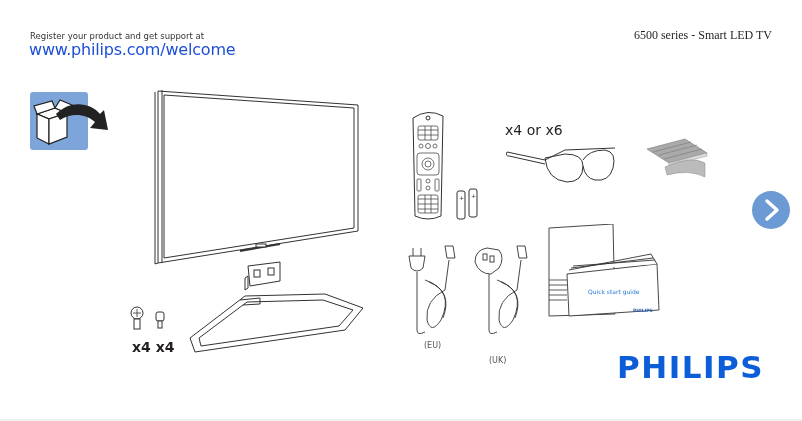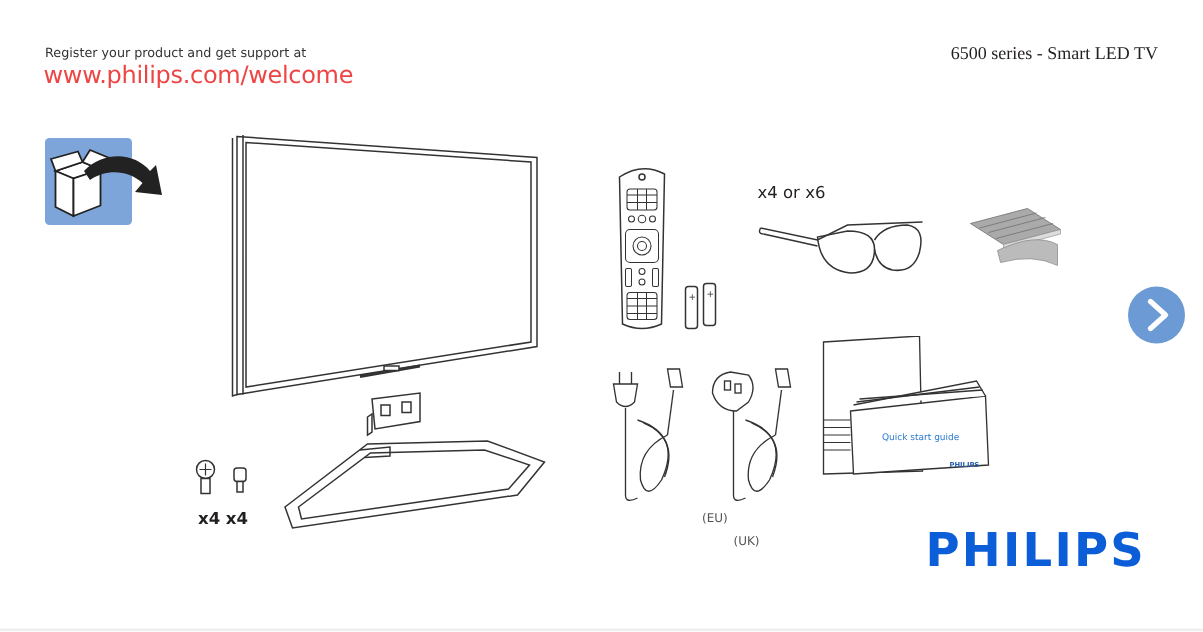--- a/index.html
+++ b/index.html
@@ -1,22 +1,22 @@
 <!DOCTYPE html>
 <html><head>
 <meta charset="utf-8">
 <style>
   html, body { margin:0; padding:0; background:#ffffff; }
   body { width:802px; height:421px; position:relative; overflow:hidden; font-family:"DejaVu Sans", sans-serif; color:#231f20; }
   .abs { position:absolute; }
   .reg-text { left:30px; top:31px; font-size:8.5px; color:#333; letter-spacing:0; }
-  .reg-url { left:29px; top:40px; font-size:16px; color:#ef4444; letter-spacing:-0.2px; }
+  .reg-url { left:29px; top:40px; font-size:16px; color:#1d4ed8; letter-spacing:-0.2px; }
   .series { right:30px; top:28px; font-size:12px; color:#231f20;font-family:Liberation Serif, serif; }
   .unbox { left:30px; top:92px; width:58px; height:58px; background:#7ea5d9; border-radius:3px; }
-  .qty { font-size:11px; color:#231f20; }
+  .qty { font-size:14px; color:#231f20; }
   .cord-label { font-size:8px; color:#555; }
   .next-btn { left:752px; top:191px; width:38px; height:38px; border-radius:50%; background:#6b9ad4; cursor:pointer; }
   .logo { left:617px; top:349px; font-size:31px; font-weight:bold; color:#0b5ed7; letter-spacing:1.5px; font-family:"DejaVu Sans", sans-serif; }
   .bottom-line { left:0; top:419px; width:802px; height:2px; background:#efefef; }
   .qsg-title { left:588px; top:288px; font-size:6px; color:#2a7ad1; }
   .qsg-logo { left:633px; top:308px; font-size:4.5px; font-weight:bold; color:#2a5fb0; }
 </style>
 </head>
 <body>
 
@@ -150,21 +150,21 @@
       <path d="M8 8 V16 M16 8 V16"></path>
       <path d="M4 16 H20 L18 28 Q12 34 6 28 Z" fill="#fff"></path>
       <path d="M12 32 V90 Q12 96 20 92"></path>
       <path d="M20 40 Q50 50 36 80 Q26 95 22 80 Q20 60 40 50"></path>
       <path d="M24 42 Q48 52 38 78"></path>
       <path d="M40 50 L44 20"></path>
       <path d="M40 6 L48 6 L50 18 L42 18 Z" fill="#fff"></path>
     </g>
   </svg>
 </div>
-<div class="abs cord-label" style="left:424px;top:341px;margin-left:44px;">(EU)</div>
+<div class="abs cord-label" style="left:424px;top:341px;">(EU)</div>
 
 <div class="abs" style="left:473px;top:240px;width:60px;height:100px;">
   <svg width="60" height="100" viewBox="0 0 60 100">
     <g fill="none" stroke="#333" stroke-width="0.9">
       <path d="M2 22 Q2 10 14 8 L26 10 Q32 18 26 28 L18 34 Q6 34 2 22 Z" fill="#fff"></path>
       <rect x="10" y="14" width="4" height="6"></rect>
         <rect x="17" y="16" width="4" height="6"></rect>
       <path d="M16 34 V90 Q16 96 24 92"></path>
       <path d="M24 40 Q54 50 40 80 Q30 95 26 80 Q24 60 44 50"></path>
       <path d="M28 42 Q52 52 42 78"></path>

